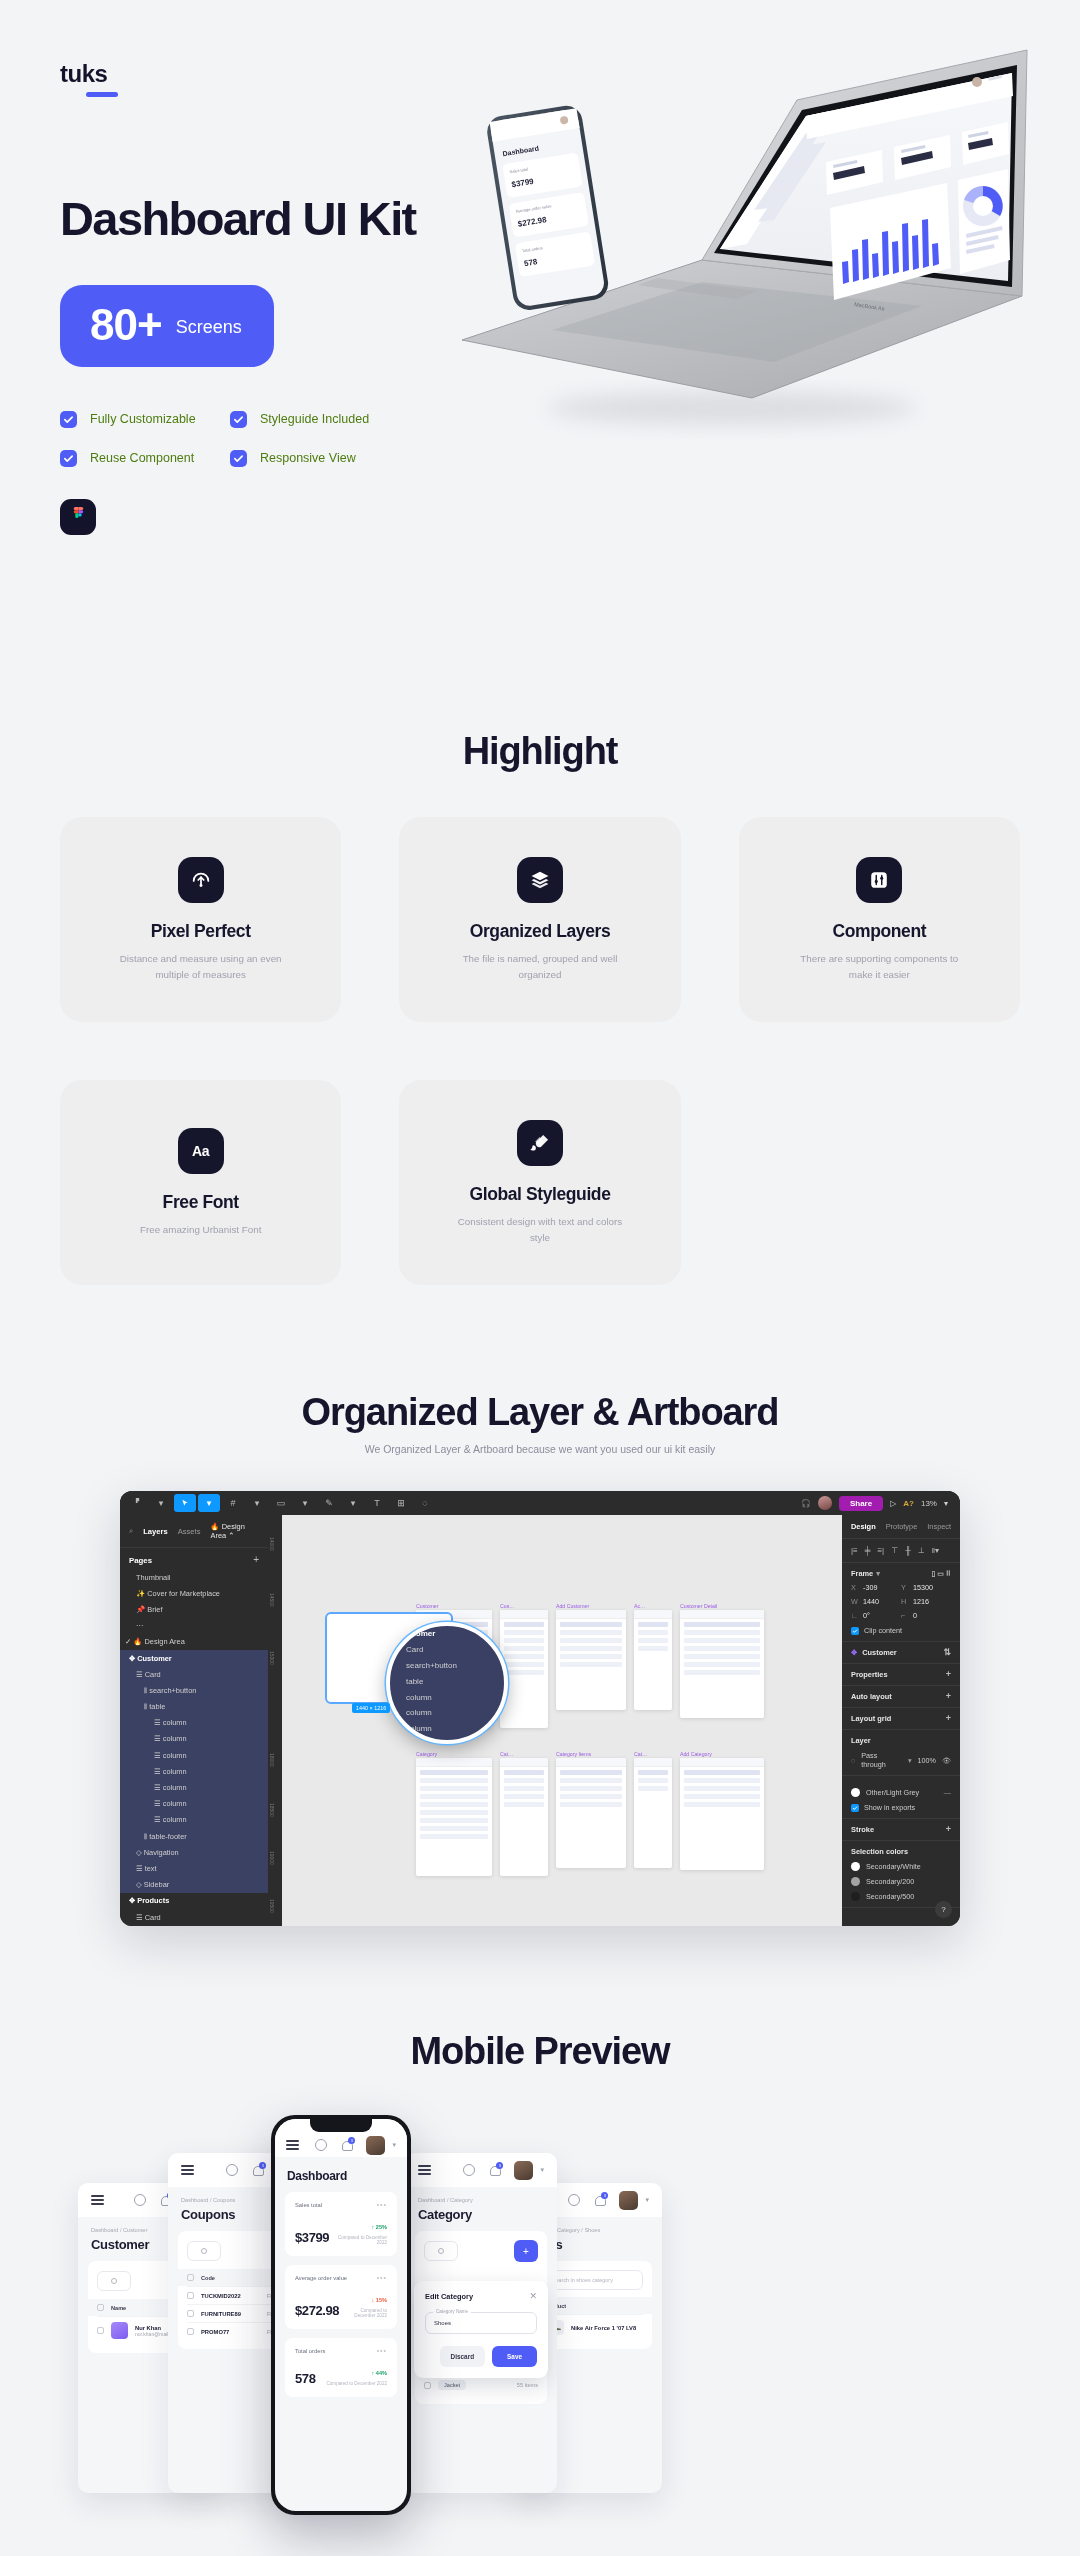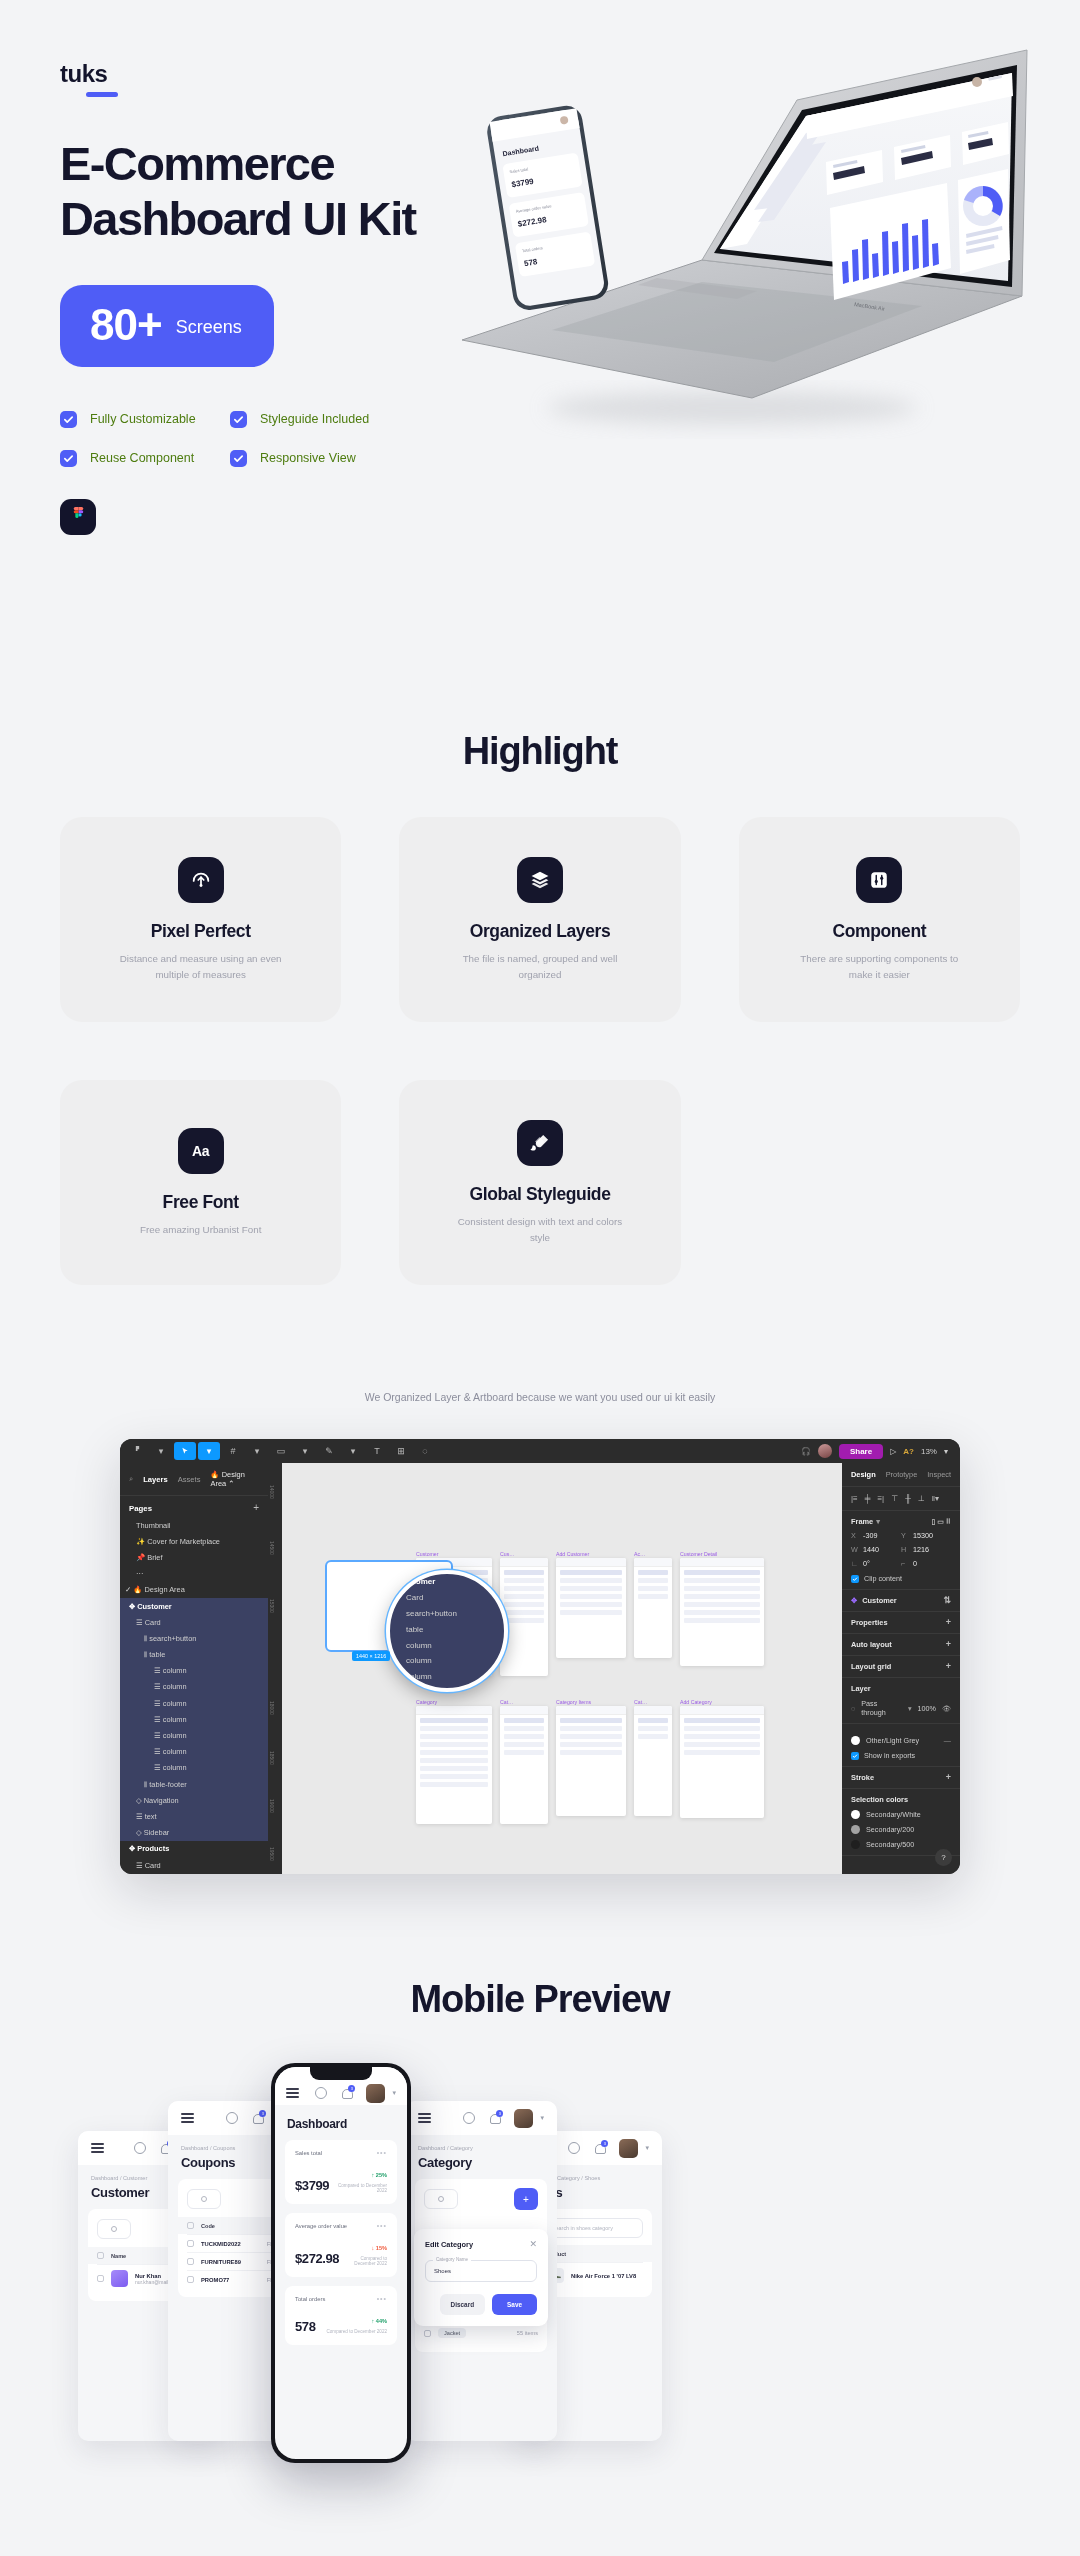--- a/index.html
+++ b/index.html
@@ -194,21 +194,21 @@
 <body>
 
 <section class="hero">
 
   <div class="brand">
     <span>tuks</span>
     <span class="brand-underline"></span>
   </div>
 
   <h1 class="hero-title">
-    <span>E-Commerce</span><br>
+    <br>
     <span>Dashboard UI Kit</span>
   </h1>
 
   <div class="badge">
     <span class="badge-num">80+</span>
     <span class="badge-label">Screens</span>
   </div>
 
   <div class="feature-grid">
     <div class="feature">
@@ -433,20 +433,21 @@
       </div>
       <div class="card-title">Global Styleguide</div>
       <div class="card-desc">Consistent design with text and colors style</div>
     </div>
 
 
   </div>
 </section>
 
 <section class="organized">
+  <h2 class="sec-title">Organized Layer &amp; Artboard</h2>
   <p class="sec-sub">We Organized Layer &amp; Artboard because we want you used our ui kit easily</p>
 
   <div class="figma-shot">
 
     <div class="fg-toolbar">
       <div class="fg-tool">
         <svg viewBox="0 0 12 18" width="7" height="10" fill="#b9b9b9">
             <path d="M3 0h3v3H3zM6 0h3v3H6zM6 3h3v3H6zM3 3h3v3H3zM3 6h3v3H3z"></path>
           </svg>
       </div>

